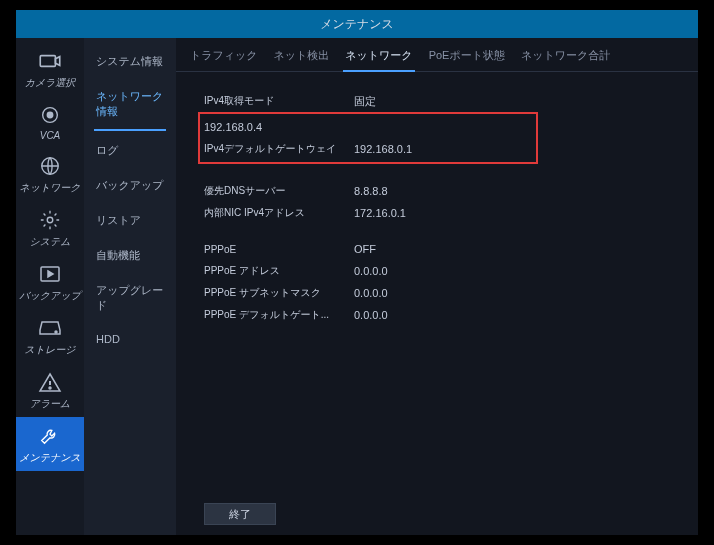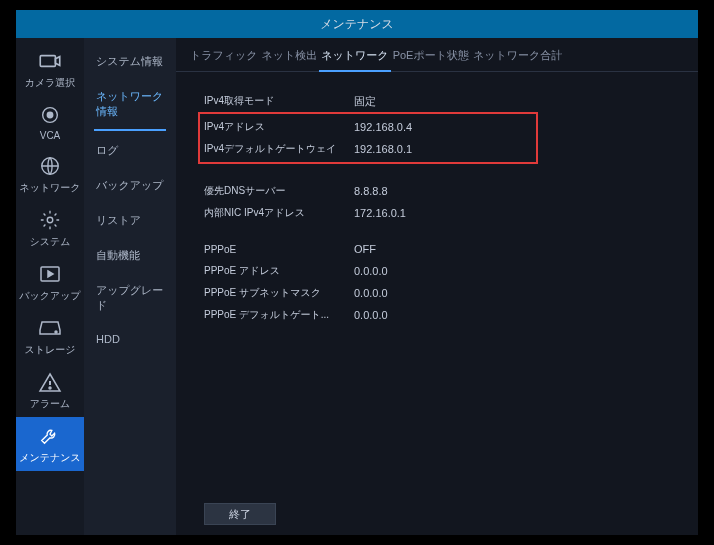--- a/index.html
+++ b/index.html
@@ -38,20 +38,21 @@
   }
 
   
   .sidebar {
     width: 68px;
     background: #151a24;
     display: flex;
     flex-direction: column;
     align-items: center;
     padding-top: 4px;
+    font-style: italic;
   }
   .side-item {
     width: 100%;
     display: flex;
     flex-direction: column;
     align-items: center;
     color: #aeb8c9;
     padding: 8px 0 6px;
     cursor: pointer;
     font-size: 10px;
@@ -92,20 +93,21 @@
   
   .main {
     flex: 1;
     display: flex;
     flex-direction: column;
     min-width: 0;
     background: #12161f;
   }
   .tabs {
     display: flex;
+    gap: 12px;
     padding: 6px 12px 0 12px;
     border-bottom: 1px solid #2a3242;
     color: #8892a6;
     font-size: 11px;
   }
   .tab {
     padding: 4px 2px 8px;
     cursor: pointer;
   }
   .tab.active {
@@ -277,21 +279,20 @@
         </div>
 
         <div class="content">
           <div class="row">
             <span class="label">IPv4取得モード</span>
             <span class="value">固定</span>
           </div>
 
           <div class="highlight-box">
             <div class="row">
-              <span class="label">IPv4アドレス</span>
               <span class="value">192.168.0.4</span>
             </div>
             <div class="row">
               <span class="label">IPv4デフォルトゲートウェイ</span>
               <span class="value">192.168.0.1</span>
             </div>
           </div>
 
           <div class="spacer"></div>
 

